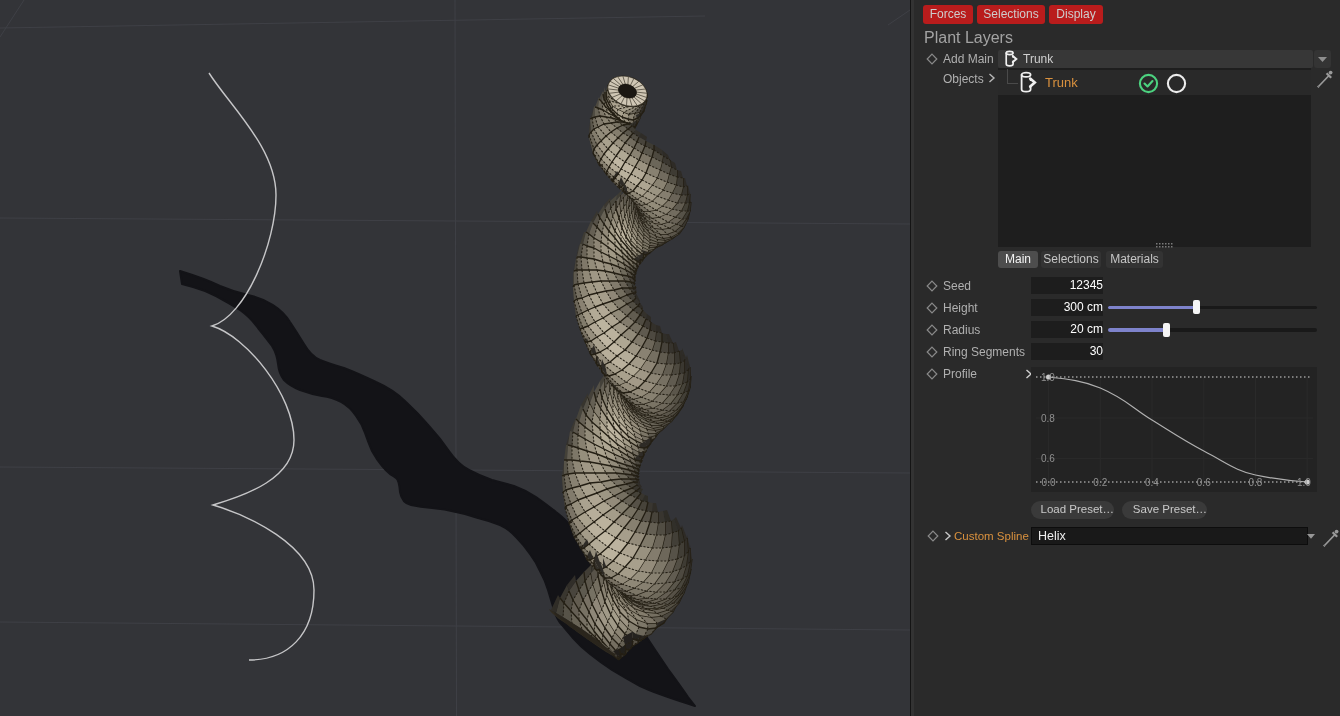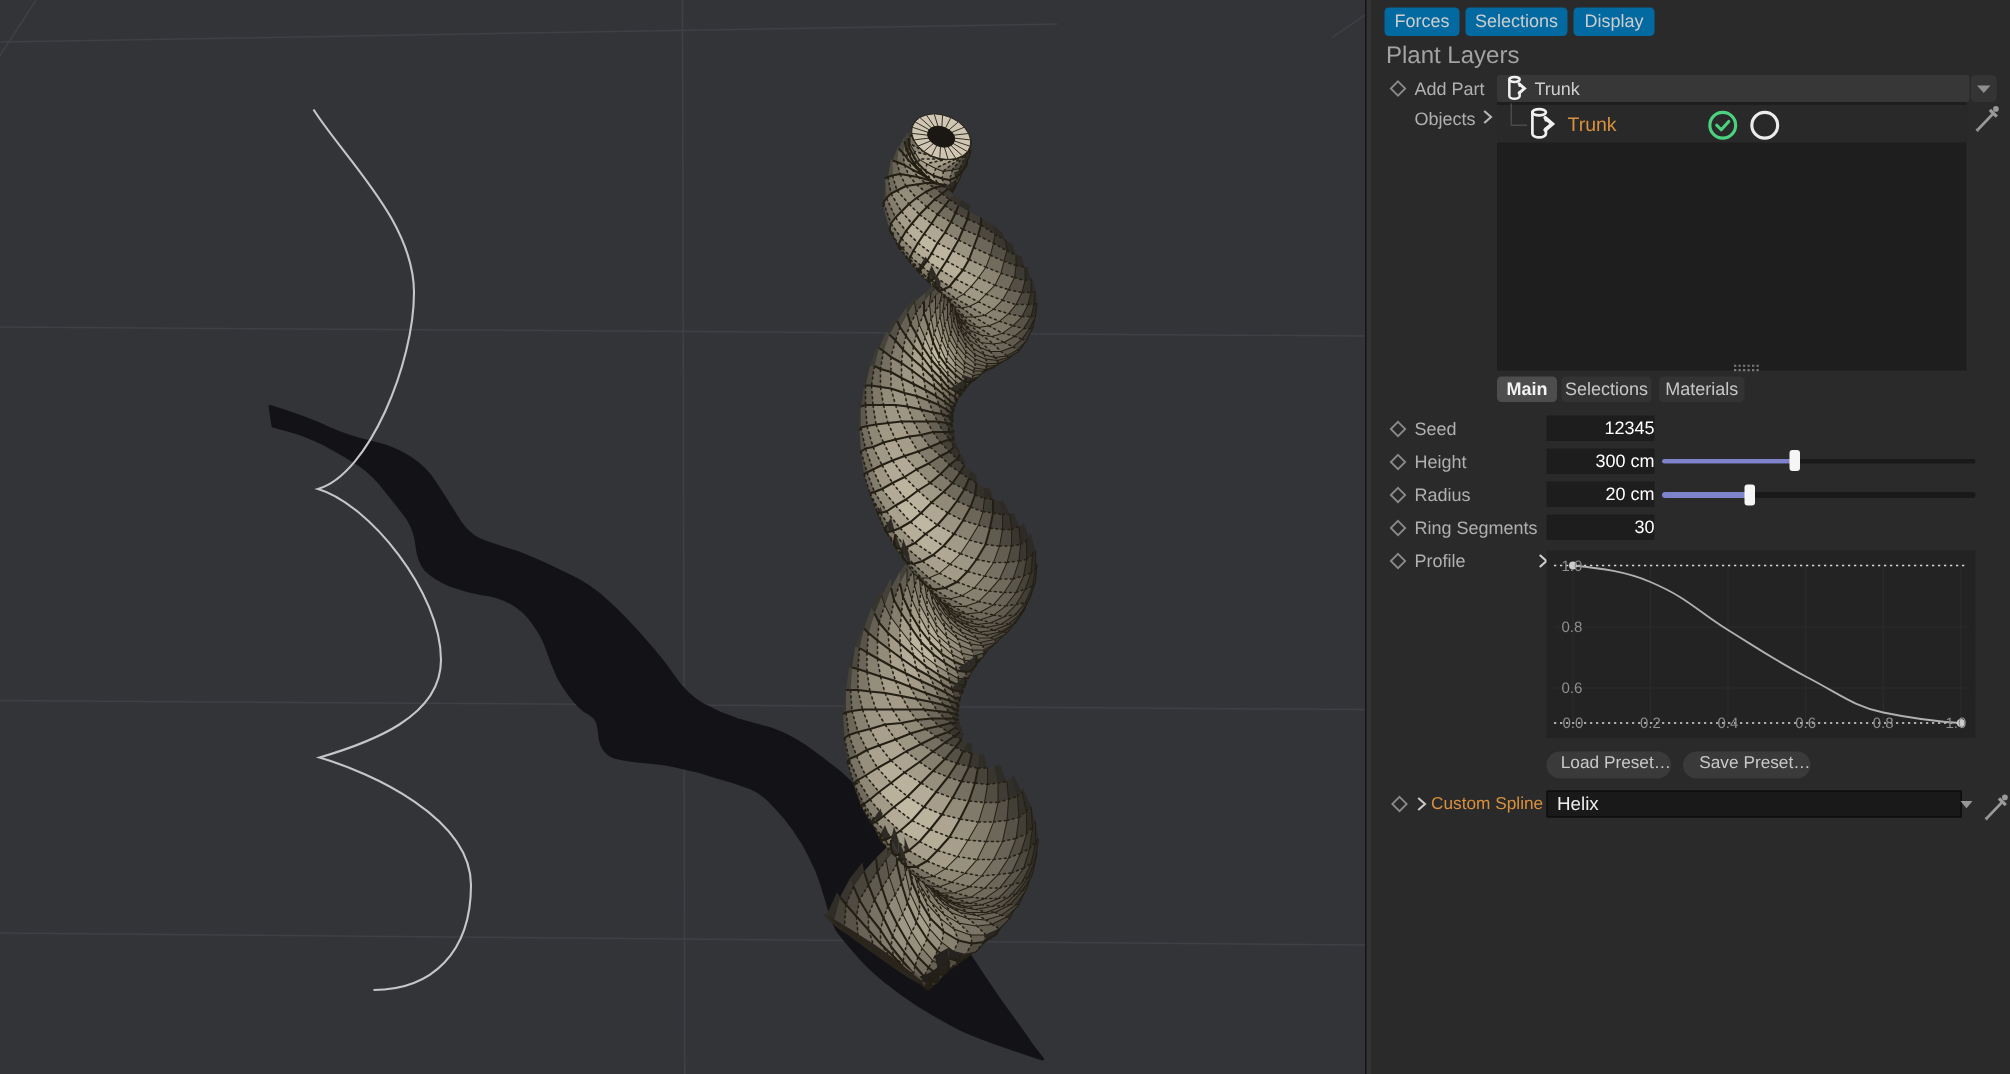--- a/index.html
+++ b/index.html
@@ -1,19 +1,19 @@
 <!DOCTYPE html>
 <html><head><meta charset="utf-8">
 <style>
 html,body{margin:0;padding:0;background:#2a2a2a;width:1340px;height:716px;overflow:hidden}
 *{font-family:"Liberation Sans", sans-serif}
 #viewport{position:absolute;left:0;top:0;width:910px;height:716px;background:#333438}
 #edge{position:absolute;left:0px;top:0;width:3px;height:716px;background:#333;border-left:1px solid #141414}
 #panel{position:absolute;left:910px;top:0;width:430px;height:716px;background:#2a2a2a}
-.btn{position:absolute;height:18.5px;background:#0369a1;border-radius:3px;color:#cdcdcd;font-size:12px;text-align:center;line-height:18.5px}
+.btn{position:absolute;height:18.5px;background:#b91c1c;border-radius:3px;color:#cdcdcd;font-size:12px;text-align:center;line-height:18.5px}
 .lbl{position:absolute;color:#b0b0b0;font-size:12px}
 .tab{position:absolute;height:17px;background:#333;border-radius:3px;color:#c6c6c6;font-size:12px;text-align:center;line-height:17px}
 .field{position:absolute;height:17px;background:#1d1d1d;color:#fff;font-size:12px;text-align:right;line-height:17px}
 .pill{position:absolute;height:17.5px;background:#3a3a3a;border-radius:9px;color:#c9c9c9;font-size:11.5px;text-align:right;line-height:17.5px}
 </style></head>
 <body>
 <div id="viewport">
     <svg width="910" height="716" viewBox="0 0 910 716" style="position:absolute;left:0;top:0">
 
 <g stroke="#3f4046" stroke-width="1" fill="none">
@@ -1479,21 +1479,21 @@
 <div id="panel">
  <div id="edge"></div>
  <div class="btn" style="left:13px;top:5px;width:50px">Forces</div>
  <div class="btn" style="left:67px;top:5px;width:68px">Selections</div>
  <div class="btn" style="left:139px;top:5px;width:54px">Display</div>
  <div style="position:absolute;left:14px;top:29px;font-weight:normal;color:#a3a3a3;font-size:16px">Plant Layers</div>
 
  <svg style="position:absolute;left:16px;top:53px" width="12" height="12">
       <path d="M6 1.2L10.8 6L6 10.8L1.2 6z" fill="none" stroke="#8a8a8a" stroke-width="1.2"></path>
     </svg>
- <div class="lbl" style="left:33px;top:52px">Add Part</div>
+ <div class="lbl" style="left:33px;top:52px">Add Main</div>
  <div style="position:absolute;left:88px;top:50px;width:315px;height:18px;background:#373737;border-radius:2px"></div>
  <svg style="position:absolute;left:95px;top:50px" width="13" height="17" viewBox="0 0 17 22">
 <g stroke="#f0f0f0" stroke-width="2.2" fill="none" stroke-linejoin="round" stroke-linecap="round">
 <path d="M1.6 3.8 L1.6 18.2 C1.6 19.5 3.6 20.6 6.1 20.6 C8.6 20.6 10.6 19.5 10.6 18.2 L10.6 14.8"></path>
 <ellipse cx="6.1" cy="3.8" rx="4.5" ry="2.1"></ellipse>
 <path d="M10.6 9.2 L10.6 8.2"></path>
 </g>
 <path d="M10.2 7.6 L14.8 11.6 L10.2 15.6" stroke="#f0f0f0" stroke-width="2.6" fill="none" stroke-linejoin="miter" stroke-linecap="round"></path>
 </svg>
  <div style="position:absolute;left:113px;top:52px;color:#cfcfcf;font-size:12px">Trunk</div>
@@ -1544,21 +1544,21 @@
         <rect x="15" y="0" width="1.5" height="1.5"></rect>
         <rect x="0" y="3" width="1.5" height="1.5"></rect>
         <rect x="3" y="3" width="1.5" height="1.5"></rect>
         <rect x="6" y="3" width="1.5" height="1.5"></rect>
         <rect x="9" y="3" width="1.5" height="1.5"></rect>
         <rect x="12" y="3" width="1.5" height="1.5"></rect>
         <rect x="15" y="3" width="1.5" height="1.5"></rect>
       </g>
     </svg>
 
- <div class="tab" style="left:88px;top:251px;width:40px;background:#4d4d4d;color:#f2f2f2;font-weight:bold">Main</div>
+ <div class="tab" style="left:88px;top:251px;width:40px;background:#4d4d4d;color:#f2f2f2;font-weight:normal">Main</div>
  <div class="tab" style="left:131px;top:251px;width:60px">Selections</div>
  <div class="tab" style="left:196px;top:251px;width:57px">Materials</div>
 
  <svg style="position:absolute;left:16px;top:280px" width="12" height="12">
       <path d="M6 1.2L10.8 6L6 10.8L1.2 6z" fill="none" stroke="#8a8a8a" stroke-width="1.2"></path>
     </svg>
  <div class="lbl" style="left:33px;top:279px">Seed</div>
  <div class="field" style="left:121px;top:277px;width:72px">12345</div>
 
  <svg style="position:absolute;left:16px;top:302px" width="12" height="12">

